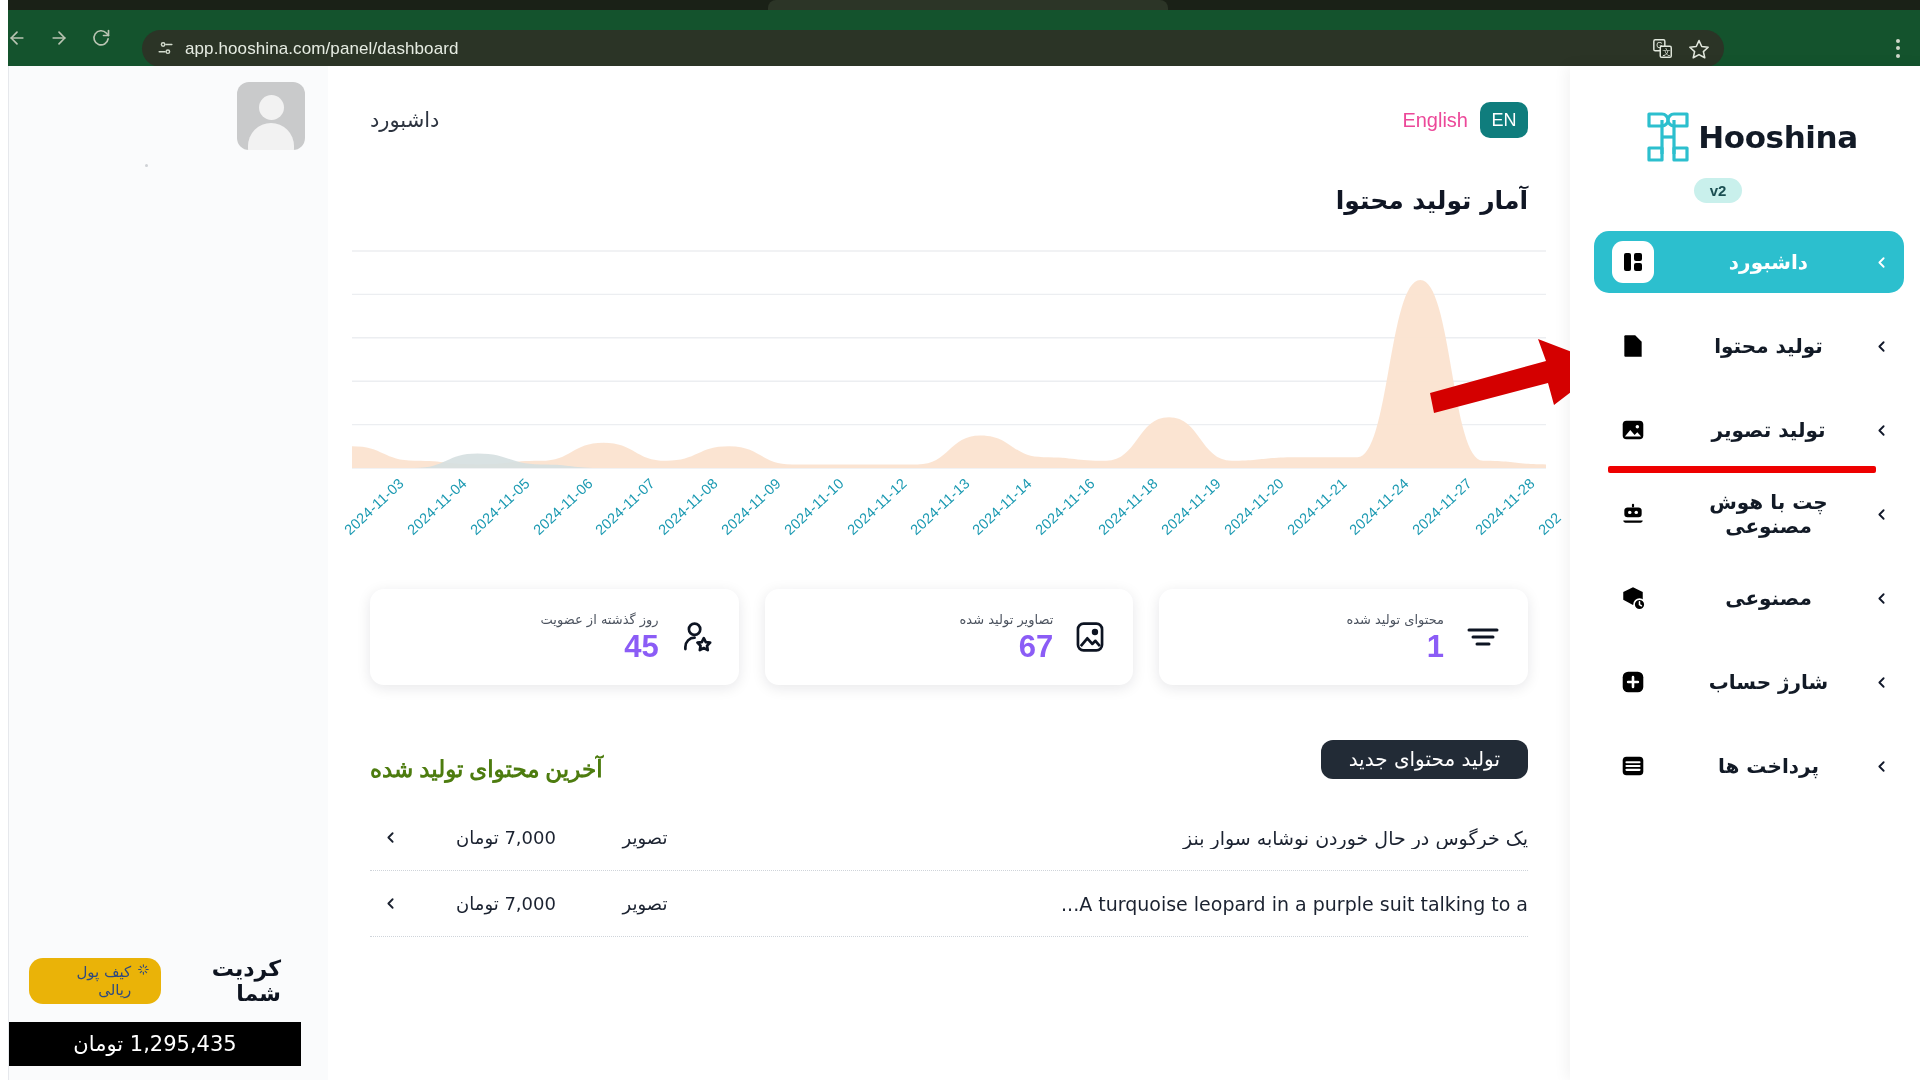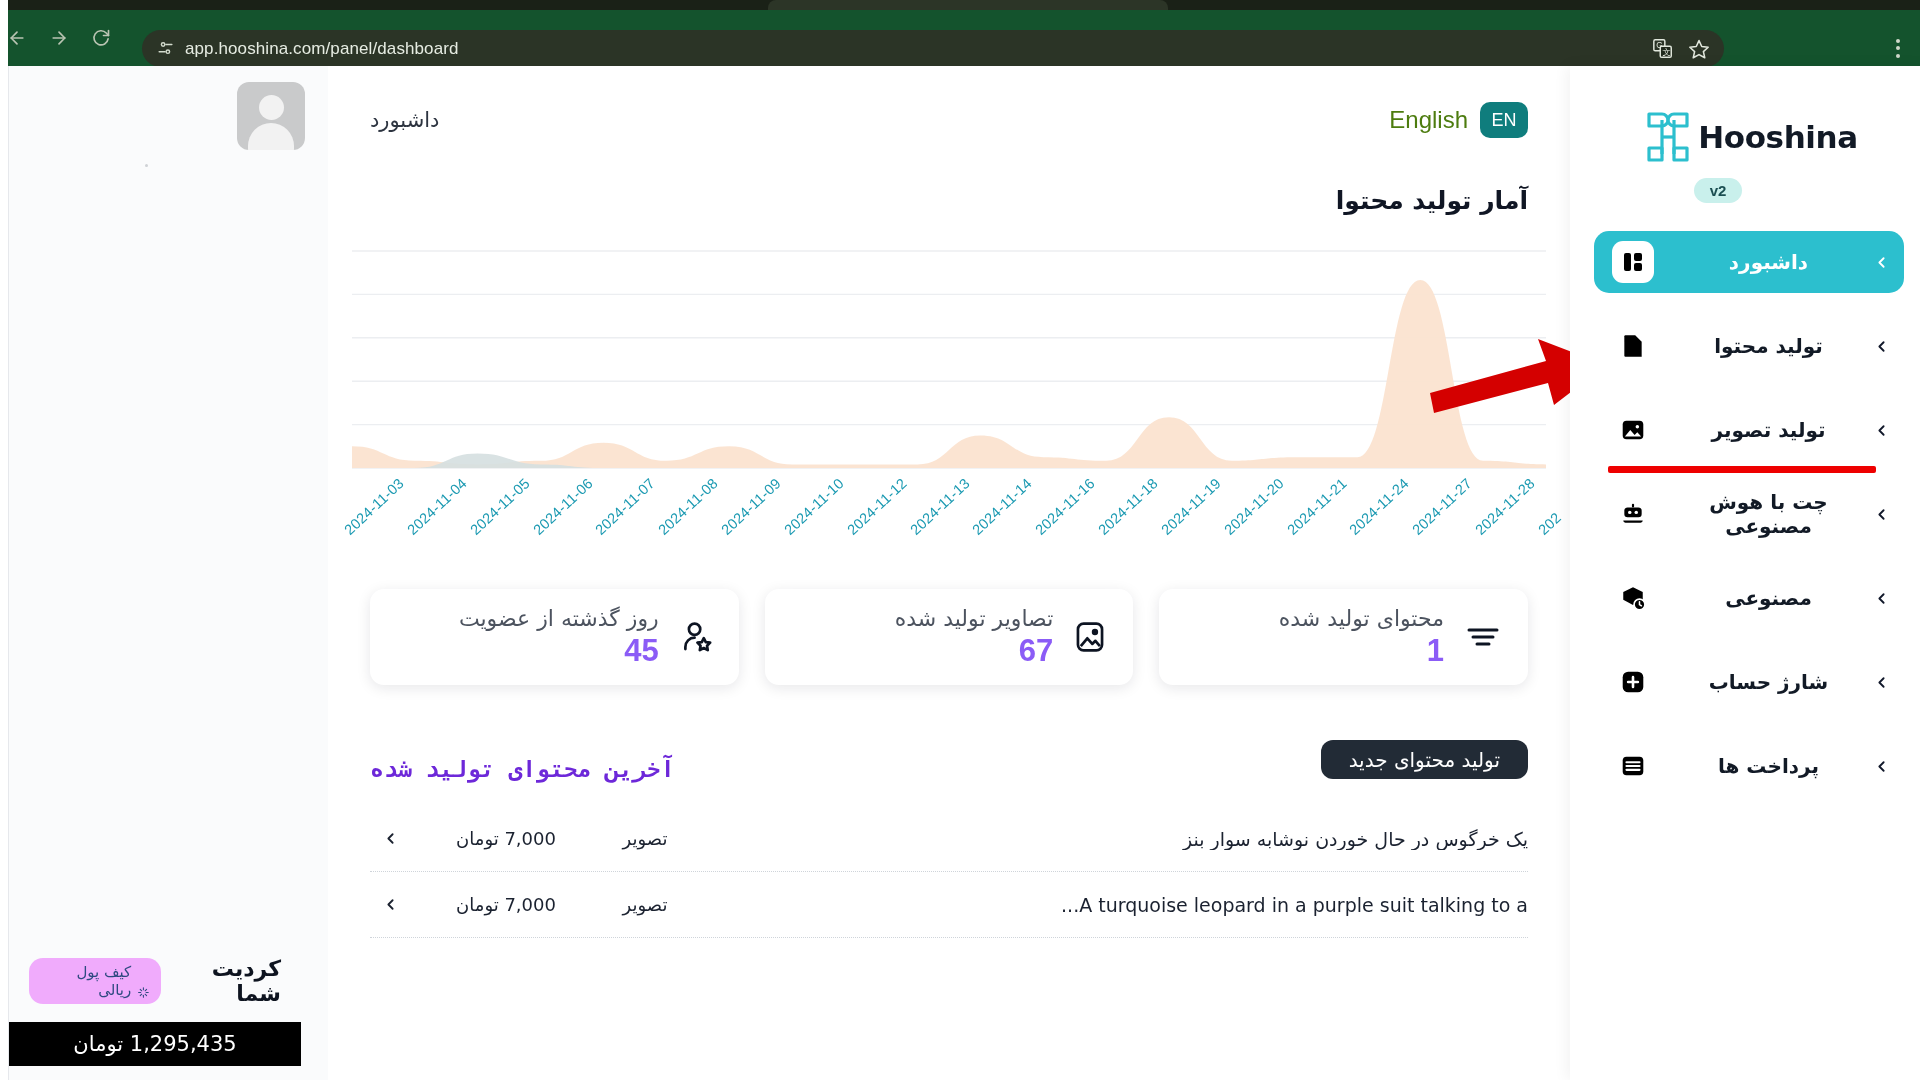--- a/index.html
+++ b/index.html
@@ -137,21 +137,21 @@
     padding: 36px 42px 0 42px;
   }
   .page-title {
     font-size: 21px; color: #2d3440; font-weight: 400;
     font-family: "DejaVu Sans", sans-serif;
   }
   .lang-toggle {
     display: flex; align-items: center; gap: 12px; direction: ltr;
   }
   .lang-text {
-    font-size: 24px; color: #4d7c0f;
+    font-size: 20px; color: #ec4899;
     font-family: "Liberation Sans", sans-serif;
   }
   .lang-badge {
     width: 48px; height: 36px; border-radius: 10px;
     background: #0f7d7d; color: #fff;
     display: flex; align-items: center; justify-content: center;
     font-size: 18px; font-family: "Liberation Sans", sans-serif;
   }
   .section-title {
     padding: 48px 42px 0 0;
@@ -193,36 +193,36 @@
     background: #ffffff;
     border-radius: 14px;
     box-shadow: 0 3px 14px rgba(16,22,36,.10);
     display: flex; align-items: center;
     padding: 0 26px;
     gap: 20px;
   }
   .stat-icon { flex: 0 0 auto; color: #0d1422; display: flex; }
   .stat-text { flex: 1 1 auto; text-align: right; }
   .stat-label {
-    font-size: 22px; color: #4c535f; font-weight: 400;
+    font-size: 13px; color: #4c535f; font-weight: 400;
     font-family: "DejaVu Sans", sans-serif; line-height: 1.3;
   }
   .stat-value {
     font-size: 31px; font-weight: 700; color: #8b5cf6;
     font-family: "Liberation Sans", sans-serif; margin-top: 6px;
   }
 
   
   .latest-head {
     display: flex; align-items: center; justify-content: space-between;
     padding: 50px 42px 0 42px;
   }
   .latest-title {
-    font-size: 23px; font-weight: 700; color: #6d28d9;
-    font-family: Liberation Mono, monospace;
+    font-size: 23px; font-weight: 700; color: #4d7c0f;
+    font-family: Liberation Serif, serif;
     margin-top: 21px;
   }
   .primary-btn {
     background: #222b36; color: #ffffff;
     border: none; border-radius: 12px;
     height: 39px; padding: 0 28px;
     font-size: 20px; font-weight: 400;
     font-family: "DejaVu Sans", sans-serif;
     cursor: pointer;
   }
@@ -274,23 +274,23 @@
   }
   .credit-head {
     display: flex; align-items: center; justify-content: space-between;
     direction: rtl; margin-bottom: 16px;
   }
   .credit-title {
     font-size: 22px; font-weight: 700; color: #0e1420;
     font-family: "DejaVu Sans", sans-serif;
   }
   .wallet-pill {
-    background: #f0abfc; color: #2e4a80;
+    background: #eab308; color: #2e4a80;
     border-radius: 14px; padding: 5px 11px;
-    font-size: 15px; display: flex; align-items: flex-end; gap: 6px;
+    font-size: 15px; display: flex; align-items: flex-start; gap: 6px;
     font-family: "DejaVu Sans", sans-serif;
   }
   .credit-amount-bar {
     position: absolute; bottom: -44px; left: 0;
     width: 292px; height: 44px;
     background: #000000;
     display: flex; align-items: center; justify-content: center;
   }
   .credit-amount {
     color: #ffffff; font-size: 21px; font-weight: 400;

